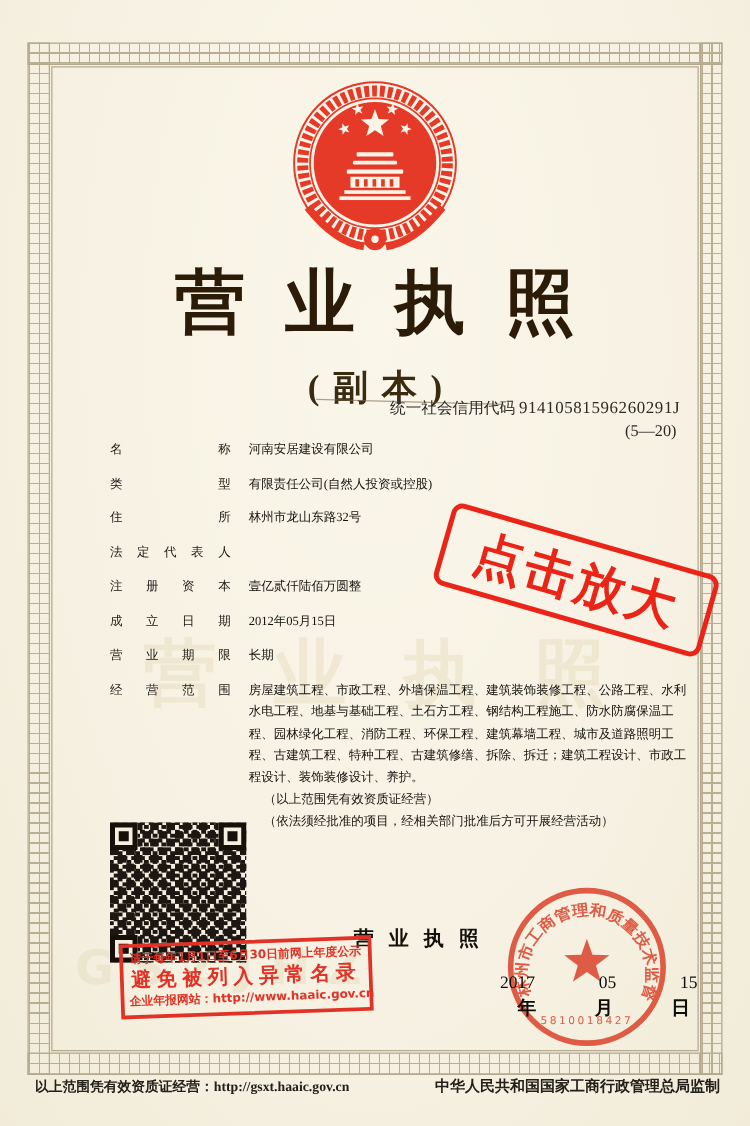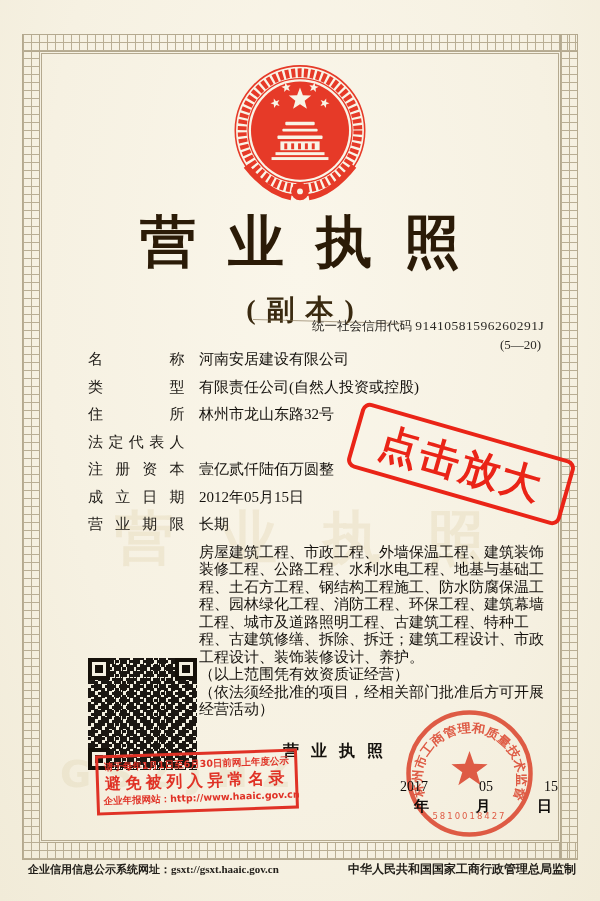--- a/index.html
+++ b/index.html
@@ -23,26 +23,26 @@
          font-family:"DejaVu Sans","Liberation Sans",sans-serif;font-weight:900;
          font-size:56px;letter-spacing:32px;text-indent:32px;color:#2b1b07;}
   .subtitle{position:absolute;left:0;top:291px;width:100%;text-align:center;
          font-weight:bold;font-size:28px;letter-spacing:11px;text-indent:11px;color:#3a2a10;}
   .fuben-line{position:absolute;left:253px;top:321px;width:150px;height:1px;background:#7a6848;transform:rotate(1.5deg);opacity:.6;}
   .credit-line{position:absolute;left:312px;top:318px;font-size:12.5px;color:#2c2a26;white-space:nowrap;}
   .credit-code{font-size:13.5px;color:#2c2a26;letter-spacing:.5px;}
   .serial-note{position:absolute;left:500px;top:337px;font-size:13px;color:#2c2a26;}
   
   .fields{position:absolute;left:88px;top:346px;width:468px;z-index:2;}
-  .field-row{display:flex;align-items:flex-end;font-size:15px;line-height:27.5px;}
+  .field-row{display:flex;align-items:flex-start;font-size:10px;line-height:27.5px;}
   .field-label{width:97px;flex-shrink:0;margin-right:14px;text-align:justify;text-align-last:justify;
                color:#1d1a16;letter-spacing:.5px;font-weight:500;}
   .field-value{flex:1;color:#14110d;}
   .scope-value{line-height:17.5px;padding-top:5px;}
-  .scope-note{display:block;}
+  .scope-note{display:block;margin-left:12px;}
   
   .zoom-stamp{position:absolute;left:350px;top:430px;width:214px;height:60px;z-index:6;
       border:4px solid #ea2417;border-radius:9px;display:flex;align-items:center;justify-content:center;
       transform:rotate(16deg);color:#ea2417;font-family:"DejaVu Sans","Liberation Sans",sans-serif;
       font-weight:900;font-size:40px;letter-spacing:2px;background:rgba(255,255,255,0.04);cursor:pointer;}
   
   .authority{position:absolute;left:283px;top:741px;font-size:16px;font-weight:bold;
              letter-spacing:12px;color:#14110d;z-index:3;}
   .date-block{position:absolute;left:400px;top:779px;width:158px;z-index:5;
               font-size:14px;color:#0e0c0a;}
@@ -208,16 +208,16 @@
       <path id="seal-arc" d="M 23,92 A 48,48 0 1 1 112,92" fill="none"></path>
     </defs>
     <circle cx="67.5" cy="67.5" r="61" fill="none" stroke="#dd4f38" stroke-width="4.5"></circle>
     <polygon fill="#dd4f38" points="67.5,45 71.97,57.85 85.57,58.13 74.73,66.35 78.67,79.37 67.5,71.6 56.33,79.37 60.27,66.35 49.43,58.13 63.03,57.85"></polygon>
     <text font-size="12" font-weight="bold" fill="#dd4f38" font-family="DejaVu Sans, sans-serif">
       <textPath href="#seal-arc" startOffset="2" textLength="200" lengthAdjust="spacingAndGlyphs">林州市工商管理和质量技术监督局</textPath>
     </text>
     <text x="67.5" y="113" font-size="8.5" fill="#dd4f38" text-anchor="middle" letter-spacing="2" font-family="DejaVu Sans, sans-serif">5810018427</text>
   </svg>
 
-  <div class="footer-left">企业信用信息公示系统网址：gsxt://gsxt.haaic.gov.cn</div>
+  <div class="footer-left">以上范围凭有效资质证经营：http://gsxt.haaic.gov.cn</div>
   <div class="footer-right">中华人民共和国国家工商行政管理总局监制</div>
 
 </div>
 
 </body></html>

